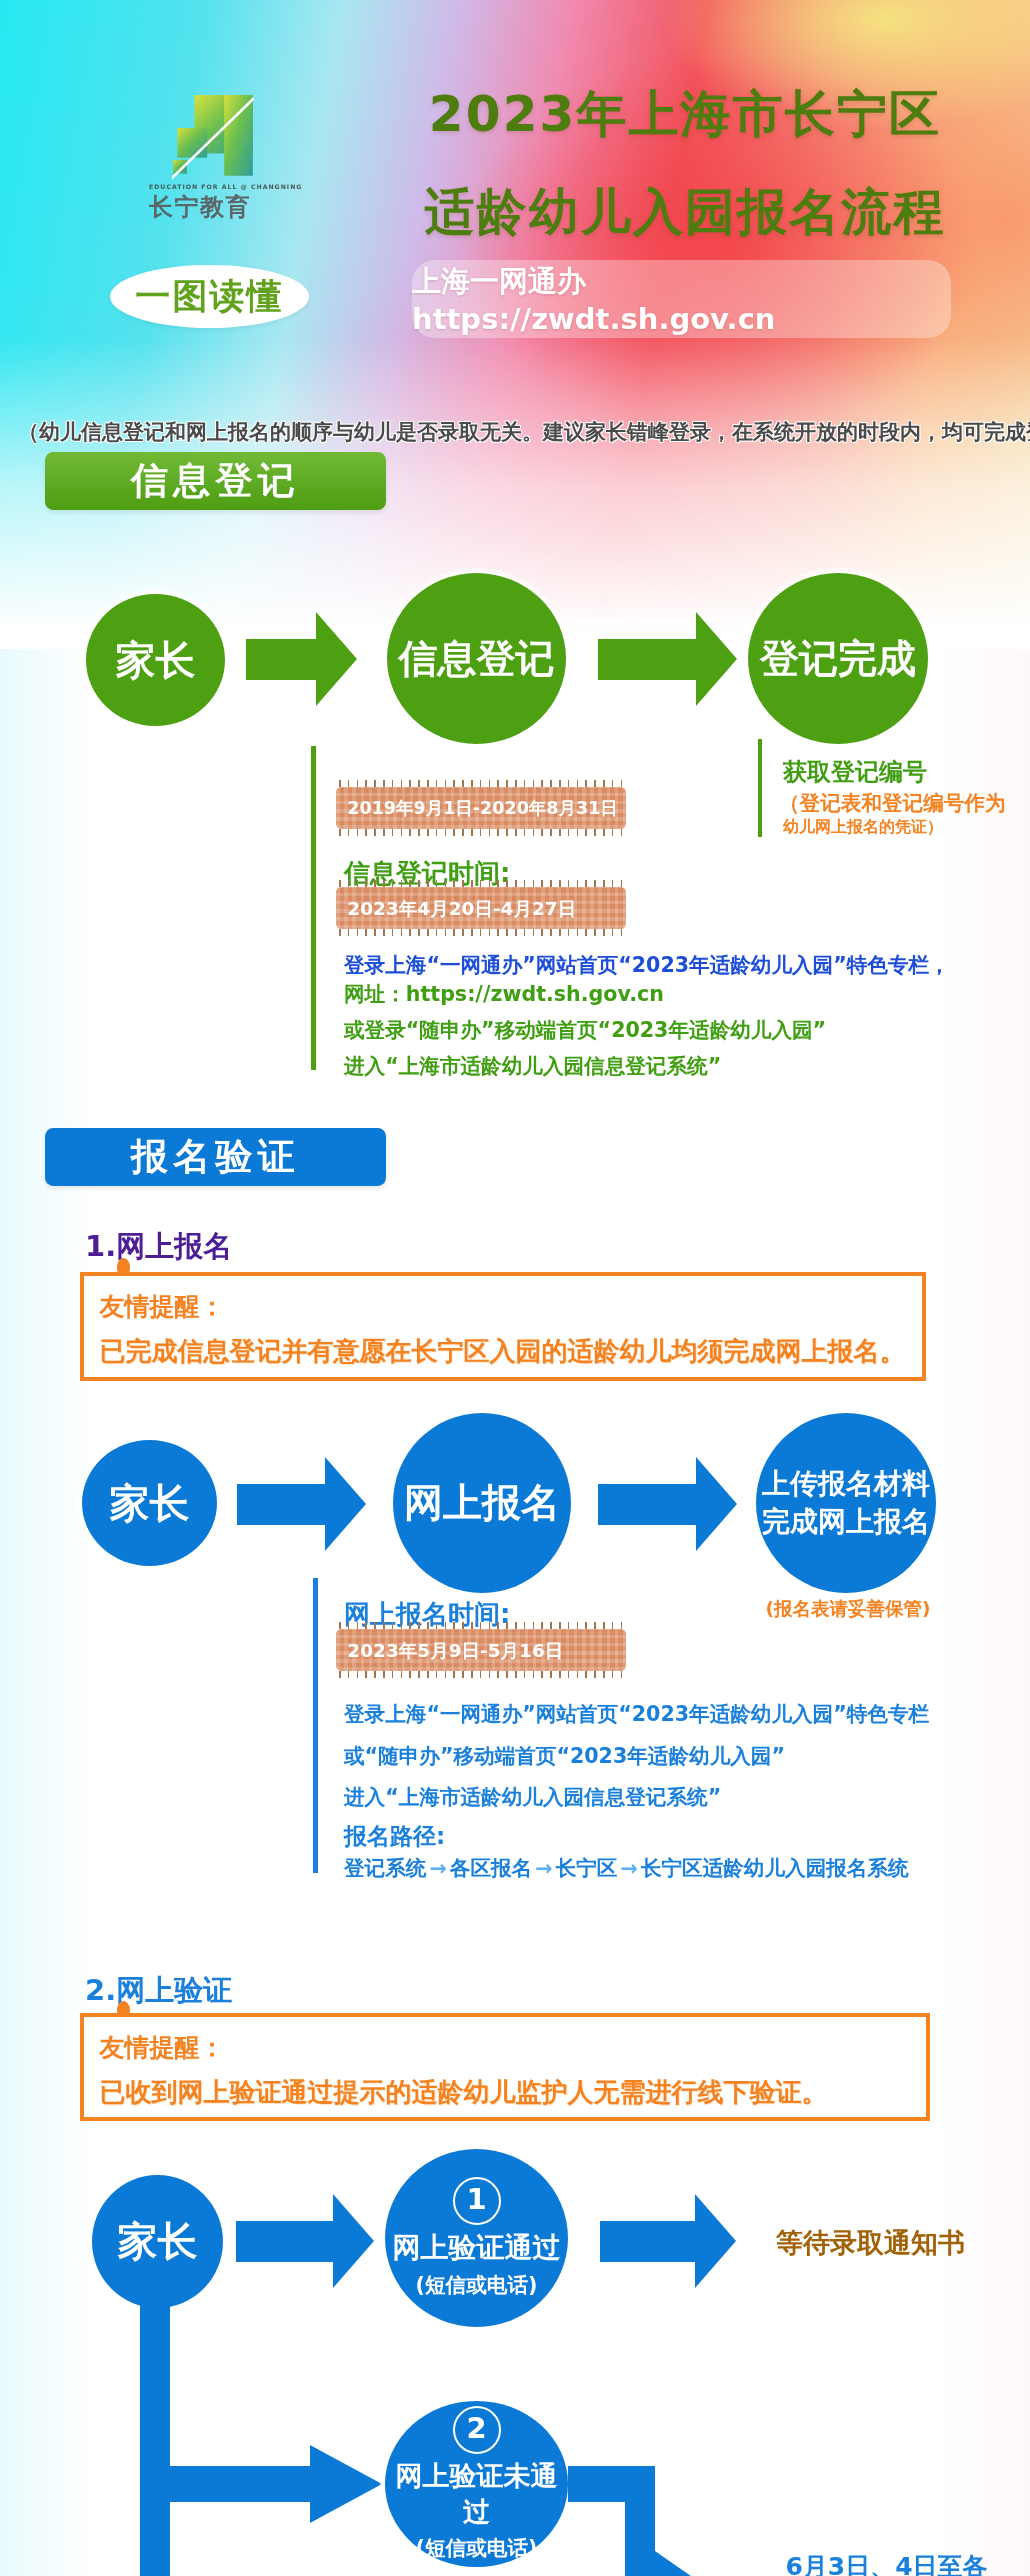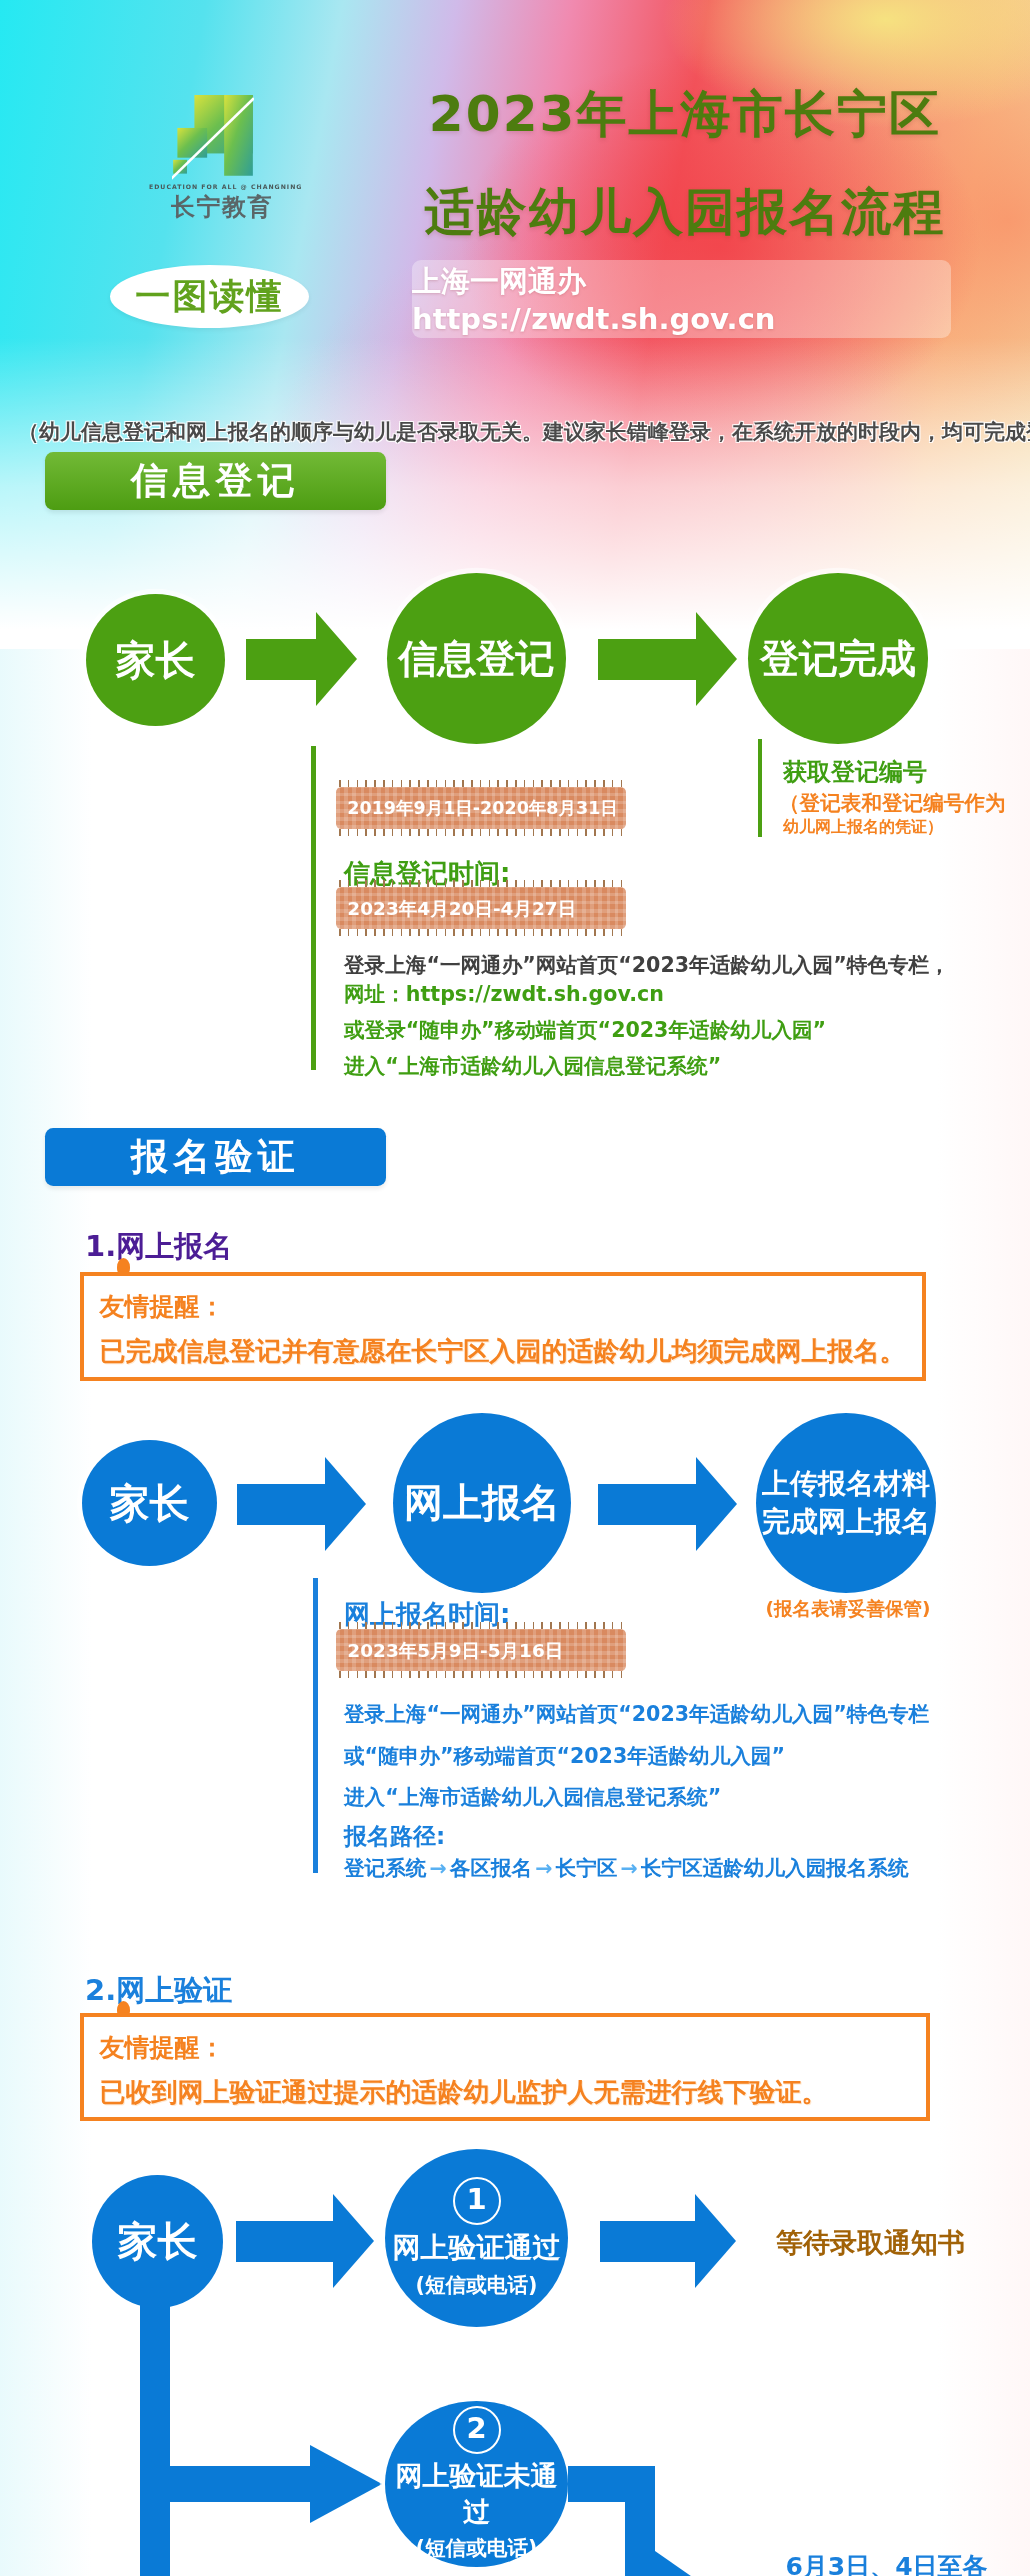--- a/index.html
+++ b/index.html
@@ -30,21 +30,21 @@
   
   .hdr-title{color:#4d7c0f;font-weight:bold;font-size:50px;letter-spacing:2.1px;
     text-shadow:0 1.5px 4.1px rgba(120,40,40,.18);}
   .badge-oval{
     position:absolute;left:110px;top:265px;width:199px;height:63px;background:#fff;
     border-radius:50%;display:flex;align-items:center;justify-content:center;
     box-shadow:0 2.1px 5.2px rgba(0,0,0,.06);}
   .badge-oval span{color:#61a21d;font-size:35px;font-weight:bold;letter-spacing:2.1px;}
   .portal-bar{
     position:absolute;left:412px;top:260px;width:539px;height:78px;
-    background:rgba(255,255,255,.33);border-radius:9px;
+    background:rgba(255,255,255,.33);border-radius:23px;
     display:flex;align-items:center;justify-content:center;}
   .portal-bar span{color:#fff;font-size:29px;font-weight:bold;text-shadow:0 1px 2.6px rgba(150,60,60,.25);}
   
   .hdr-box{
     position:absolute;width:341px;height:58px;border-radius:8.2px;
     display:flex;align-items:center;justify-content:center;
     color:#fff;font-size:37px;font-weight:bold;letter-spacing:5.2px;
     box-shadow:0 2.1px 4.1px rgba(0,0,0,.08);}
   .hdr-green{background:linear-gradient(to bottom,#72ba36,#4d9d12);}
   .hdr-blue{background:#0a7ad6;}
@@ -99,21 +99,21 @@
         <stop offset="1" stop-color="#2f9e97"></stop>
       </linearGradient>
     </defs>
     <rect x="40" y="0" width="110" height="110" fill="url(#lg)"></rect>
     <rect x="96" y="0" width="54" height="152" fill="url(#lg)"></rect>
     <rect x="8" y="62" width="56" height="56" fill="url(#lg)"></rect>
     <rect x="0" y="122" width="26" height="26" fill="url(#lg)"></rect>
     <line x1="-4" y1="158" x2="152" y2="6" stroke="#ffffff" stroke-width="5"></line>
   </svg>
   <div class="t" style="left:0;top:88px;width:124px;font-size:6.2px;color:#4a5a5a;letter-spacing:1px;text-align:center;white-space:nowrap;">EDUCATION FOR ALL @ CHANGNING</div>
-  <div class="t" style="left:0;top:96px;width:124px;font-size:24px;color:#5a6668;letter-spacing:1.5px;text-align:right;">长宁教育</div>
+  <div class="t" style="left:0;top:96px;width:124px;font-size:24px;color:#5a6668;letter-spacing:1.5px;text-align:left;">长宁教育</div>
 </div>
 
 <div class="t hdr-title" style="left:412px;top:81px;width:546px;text-align:center;">2023年上海市长宁区</div>
 <div class="t hdr-title" style="left:412px;top:179px;width:546px;text-align:center;">适龄幼儿入园报名流程</div>
 
 <div class="badge-oval">
   <span>一图读懂</span>
 </div>
 
 <div class="portal-bar">
@@ -154,21 +154,21 @@
 <div class="t" style="left:344px;top:785px;font-size:26px;color:#3f9e12;">幼儿年龄范围:</div>
 <div class="band" style="left:336px;top:787px;width:290px;height:42px;font-size:17.5px;">
   <span>2019年9月1日-2020年8月31日</span>
 </div>
 
 <div class="t" style="left:344px;top:856px;font-size:26px;color:#3f9e12;">信息登记时间:</div>
 <div class="band" style="left:336px;top:887px;width:290px;height:42px;">
   <span>2023年4月20日-4月27日</span>
 </div>
 
-<div class="t" style="left:344px;top:951px;font-size:20.6px;color:#404040;">登录上海“一网通办”网站首页“2023年适龄幼儿入园”特色专栏，</div>
+<div class="t" style="left:344px;top:951px;font-size:20.6px;color:#1d4ed8;">登录上海“一网通办”网站首页“2023年适龄幼儿入园”特色专栏，</div>
 <div class="t" style="left:344px;top:980px;font-size:20.6px;color:#3f9e12;">网址：https://zwdt.sh.gov.cn</div>
 <div class="t" style="left:344px;top:1016px;font-size:20.6px;color:#3f9e12;">或登录“随申办”移动端首页“2023年适龄幼儿入园”</div>
 <div class="t" style="left:344px;top:1052px;font-size:20.6px;color:#3f9e12;">进入“上海市适龄幼儿入园信息登记系统”</div>
 
 <div class="hdr-box hdr-blue" style="left:45px;top:1128px;">
   <span>报名验证</span>
 </div>
 
 <div class="t" style="left:85px;top:1227px;font-size:29px;color:#4c1d95;">1.网上报名</div>
 <div class="dot" style="left:117px;top:1258px;"></div>

